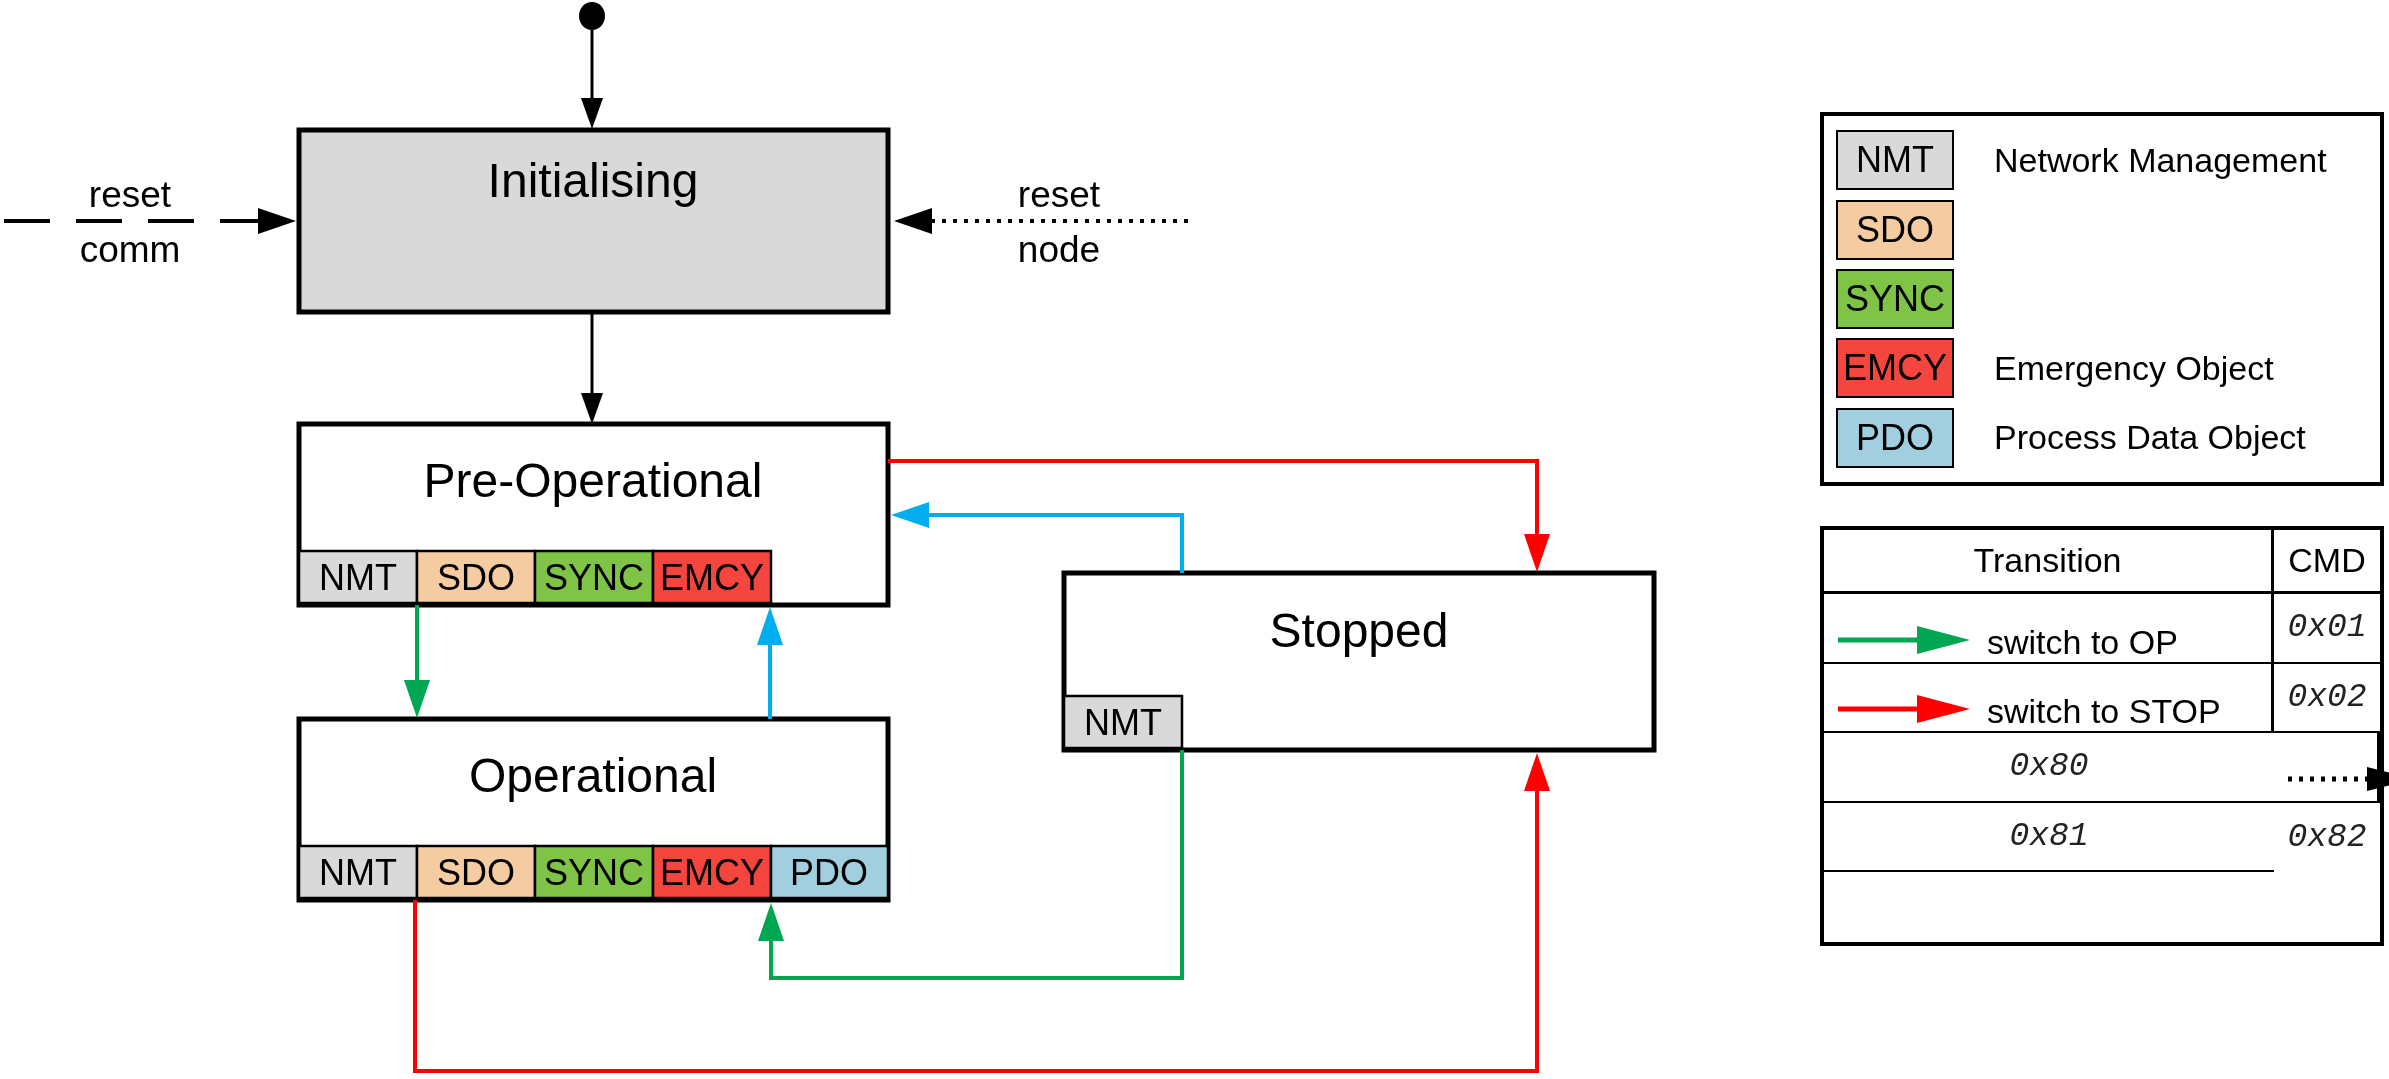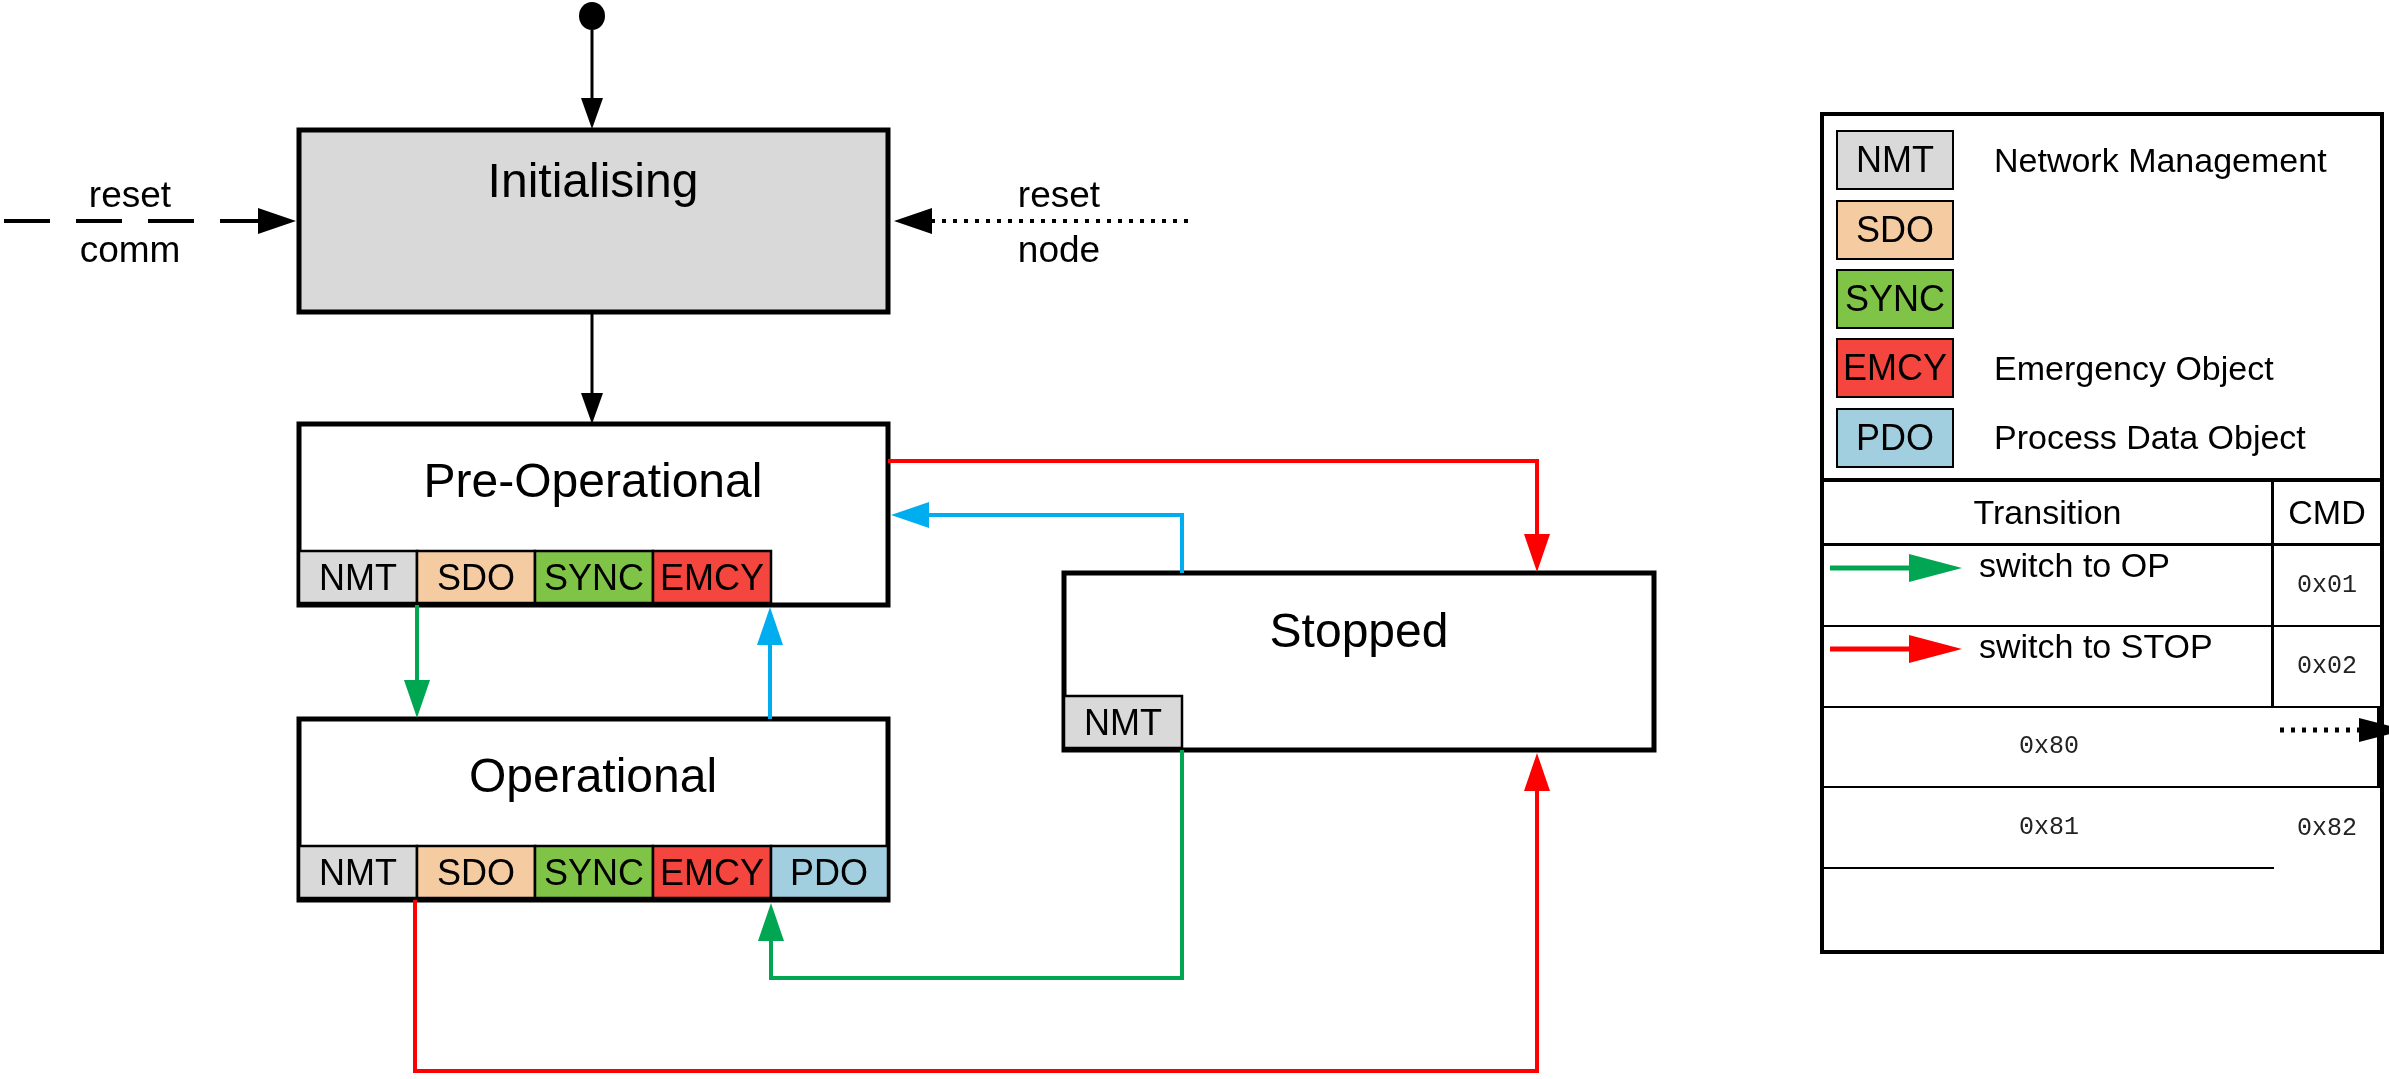--- a/index.html
+++ b/index.html
@@ -18,29 +18,29 @@
 
   
   .panel{position:absolute;border:4px solid #000;box-sizing:border-box;background:#fff;}
   .legend{left:1820px;top:112px;width:564px;height:374px;
           display:flex;flex-direction:column;justify-content:space-evenly;padding:5px 0;}
   .lrow{display:flex;align-items:center;}
   .swatch{width:118px;height:60px;margin-left:12px;border:2px solid #000;box-sizing:border-box;
           display:flex;align-items:center;justify-content:center;font-size:36px;flex:none;}
   .ldesc{margin-left:40px;font-size:34px;white-space:nowrap;}
 
-  .ttable{left:1820px;top:478px;width:564px;height:476px;
+  .ttable{left:1820px;top:526px;width:564px;height:420px;
           display:grid;grid-template-columns:1fr 106px;grid-template-rows:64px repeat(5,1fr);}
   .th{display:flex;align-items:center;justify-content:center;font-size:34px;border-bottom:3px solid #000;}
   .colsep{border-right:3px solid #000;}
   .bb{border-bottom:2px solid #000;}
-  .tcell{display:flex;align-items:flex-start;padding-left:0;font-size:34px;white-space:nowrap;}
+  .tcell{display:flex;align-items:flex-end;padding-left:8px;font-size:34px;white-space:nowrap;}
   .tarrow{flex:none;margin-right:10px;}
   .cmd{display:flex;align-items:center;justify-content:center;
-       font-family:"Liberation Mono","DejaVu Sans Mono",monospace;font-size:25px;color:#222;}
+       font-family:"Liberation Mono","DejaVu Sans Mono",monospace;font-size:33px;color:#222;font-style:italic;}
   .arr-line{stroke-width:5;fill:none;}
   .arr-dotted{stroke-width:5;fill:none;stroke-dasharray:4 7;}
   .arr-dashed{stroke-width:5;fill:none;stroke-dasharray:42 70;}
 </style>
 </head>
 <body>
 
 
 
 <svg width="2389" height="1079" viewBox="0 0 2389 1079">

